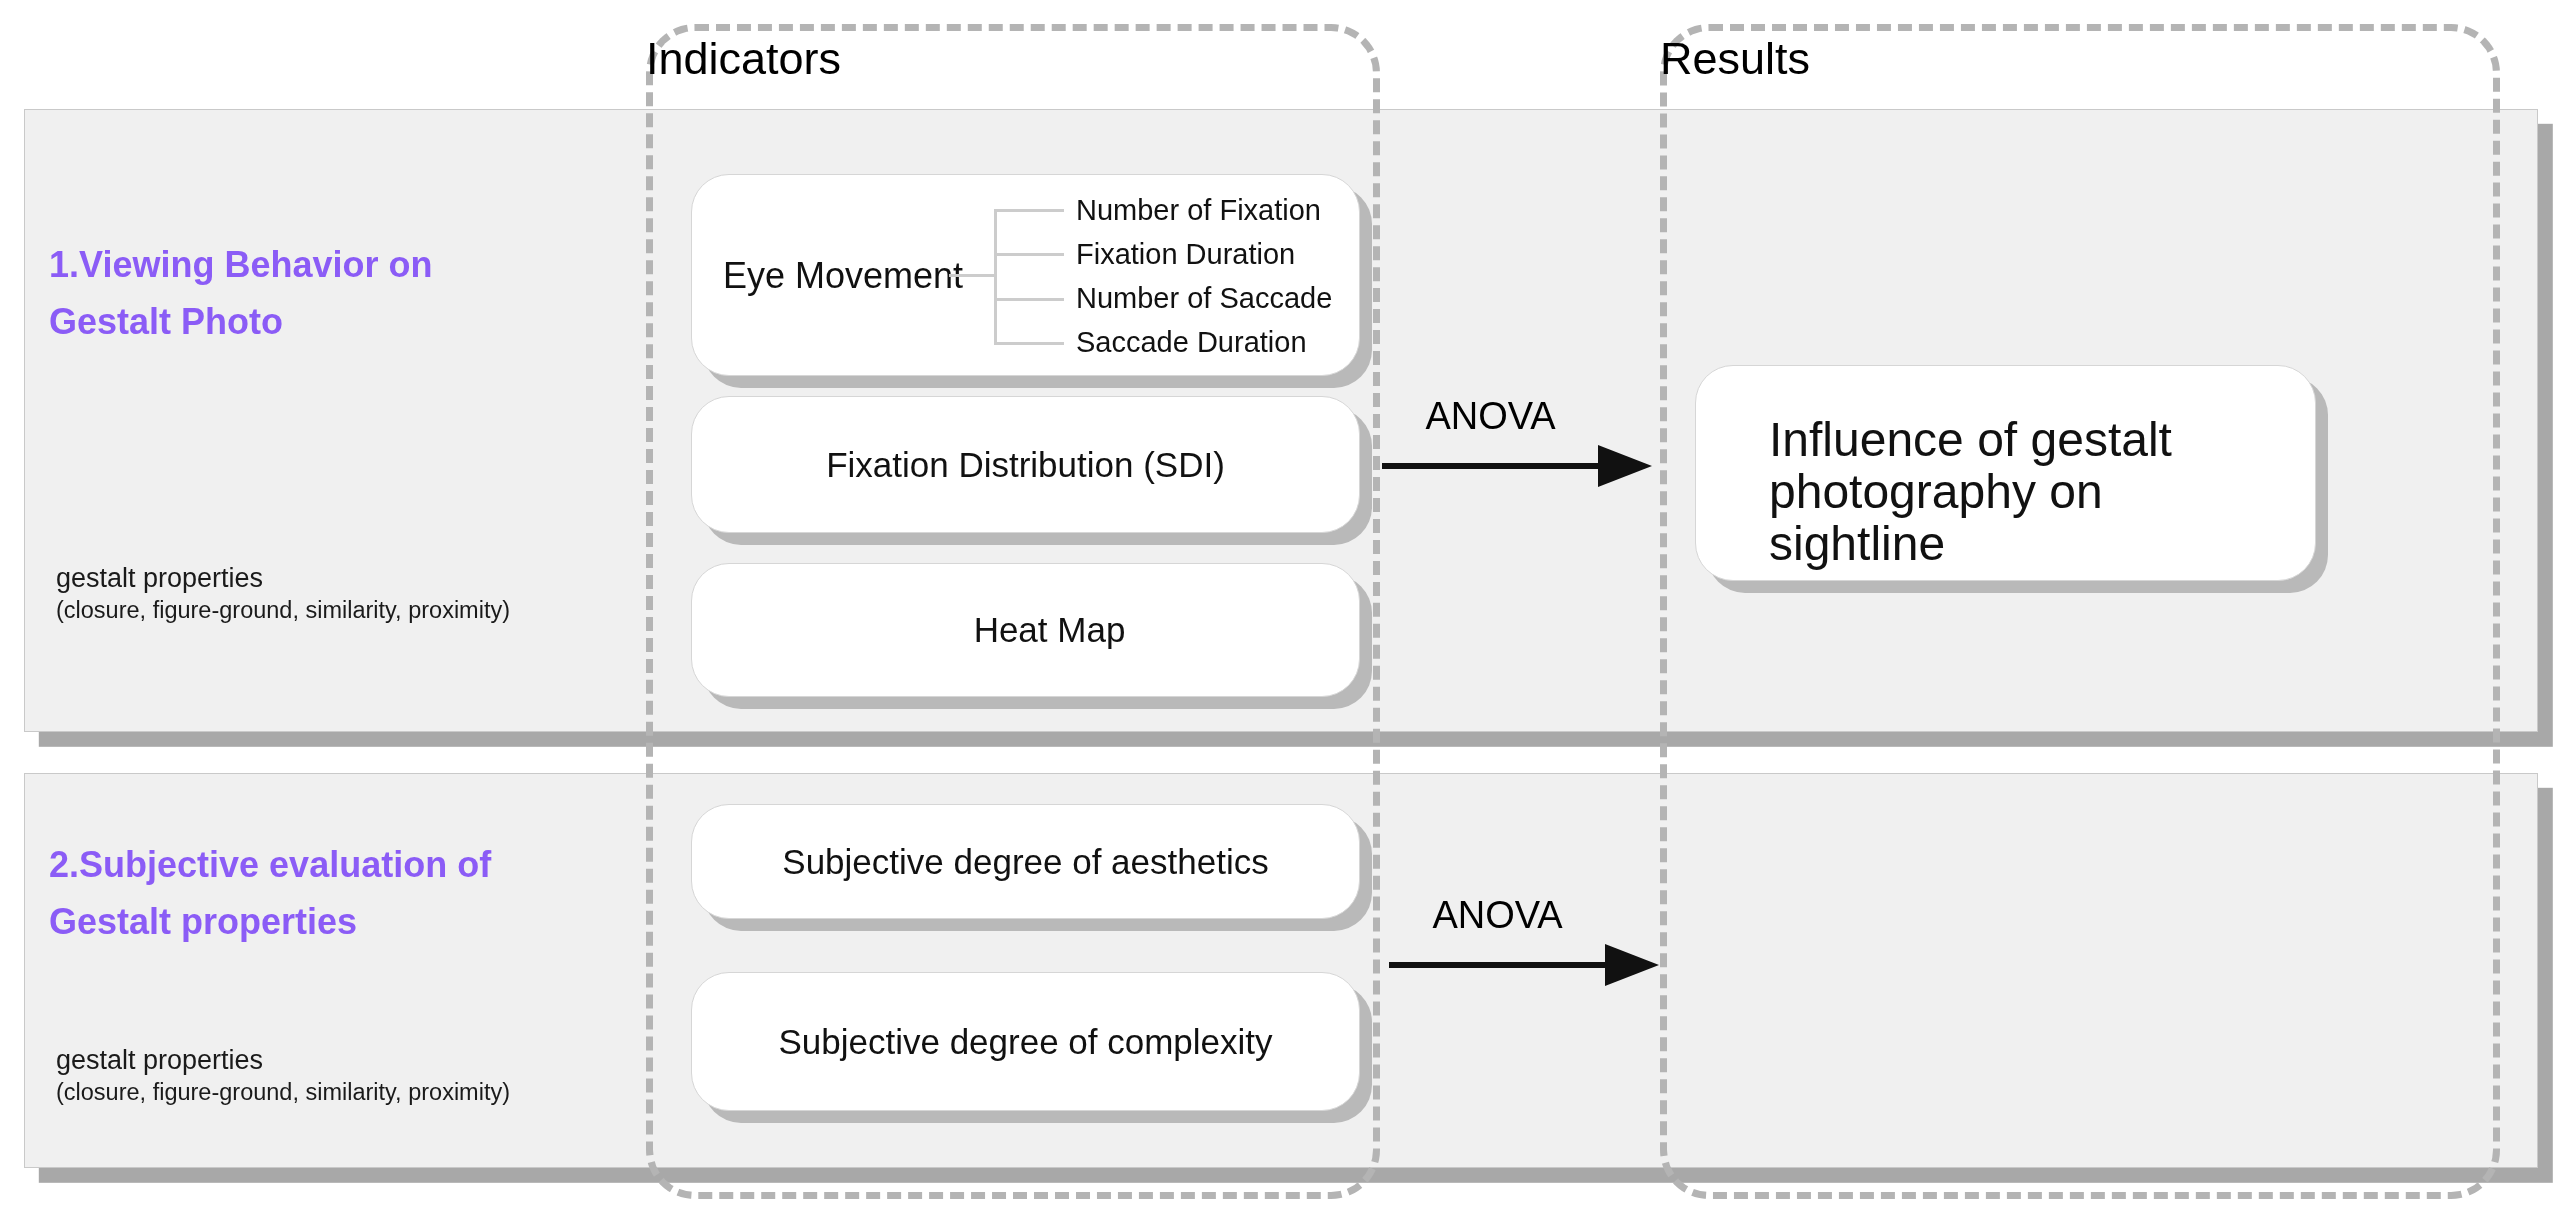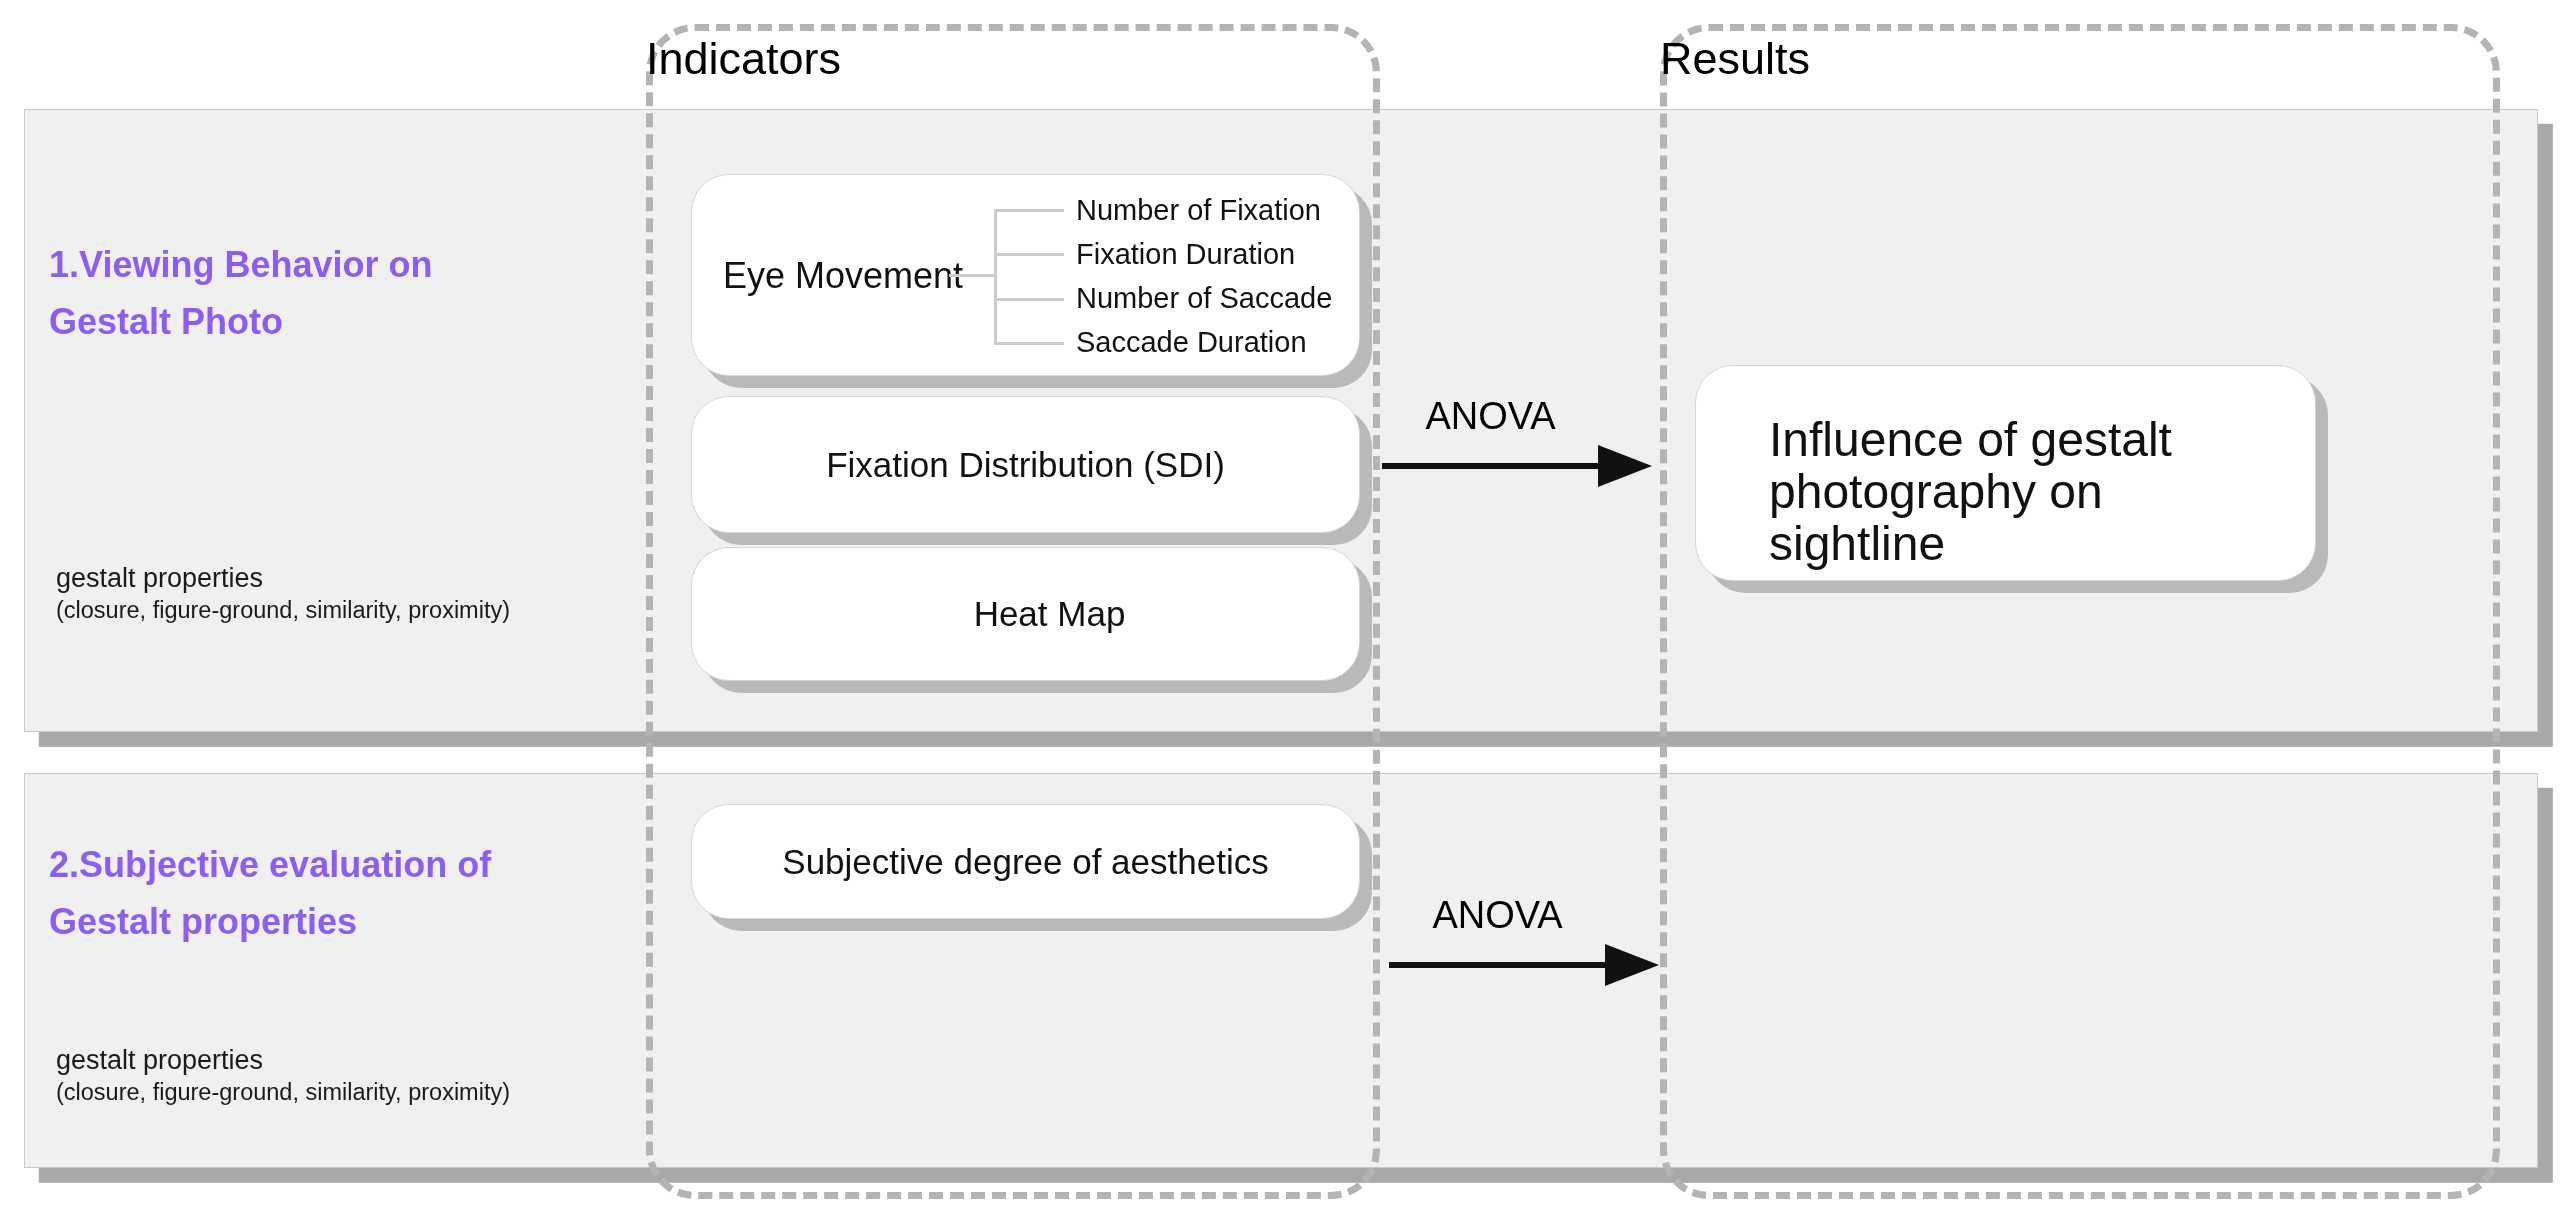--- a/index.html
+++ b/index.html
@@ -100,21 +100,21 @@
   .tree-trunk  { left: 302px; top: 34px;  width: 2.6px;  height: 136px; }
   .tree-branch { left: 302px; width: 70px; height: 2.6px; }
   .tree-branch.b0 { top: 34px; }
   .tree-branch.b1 { top: 78px; }
   .tree-branch.b2 { top: 123px; }
   .tree-branch.b3 { top: 167px; }
   .tree-items { position: absolute; left: 384px; top: 13px; }
   .tree-item { height: 44px; line-height: 44px; font-size: 29px; white-space: nowrap; }
 
   .sdi-box  { left: 691px; top: 396px;  width: 669px; height: 137px; }
-  .heat-box { left: 691px; top: 547px;  width: 669px; height: 134px; padding-left: 48px; }
+  .heat-box { left: 691px; top: 563px;  width: 669px; height: 134px; padding-left: 48px; }
   .aest-box { left: 691px; top: 804px;  width: 669px; height: 115px; }
   .comp-box { left: 691px; top: 972px; width: 669px; height: 139px; }
 
   
   .res1-box {
     left: 1695px; top: 365px; width: 621px; height: 216px;
     padding: 48px 49px 0 73px;
     font-size: 48px; line-height: 52px; text-align: left;
   }
   .res2-box {
@@ -203,20 +203,21 @@
   <div class="row-title row-title2">
     <div class="line1">2.Subjective evaluation of</div>
     <div class="line2">Gestalt properties</div>
   </div>
   <div class="row-note row-note2">
     <div class="note-title">gestalt properties</div>
     <div class="note-detail">(closure, figure-ground, similarity, proximity)</div>
   </div>
 
   <div class="wbox centered-box aest-box">Subjective degree of aesthetics</div>
+  <div class="wbox centered-box comp-box">Subjective degree of complexity</div>
 
   <div class="anova anova2">
     <div class="anova-label">ANOVA</div>
     <div class="arrow-row">
       <div class="arrow-shaft"></div>
       <div class="arrow-head"></div>
     </div>
   </div>
 
 

